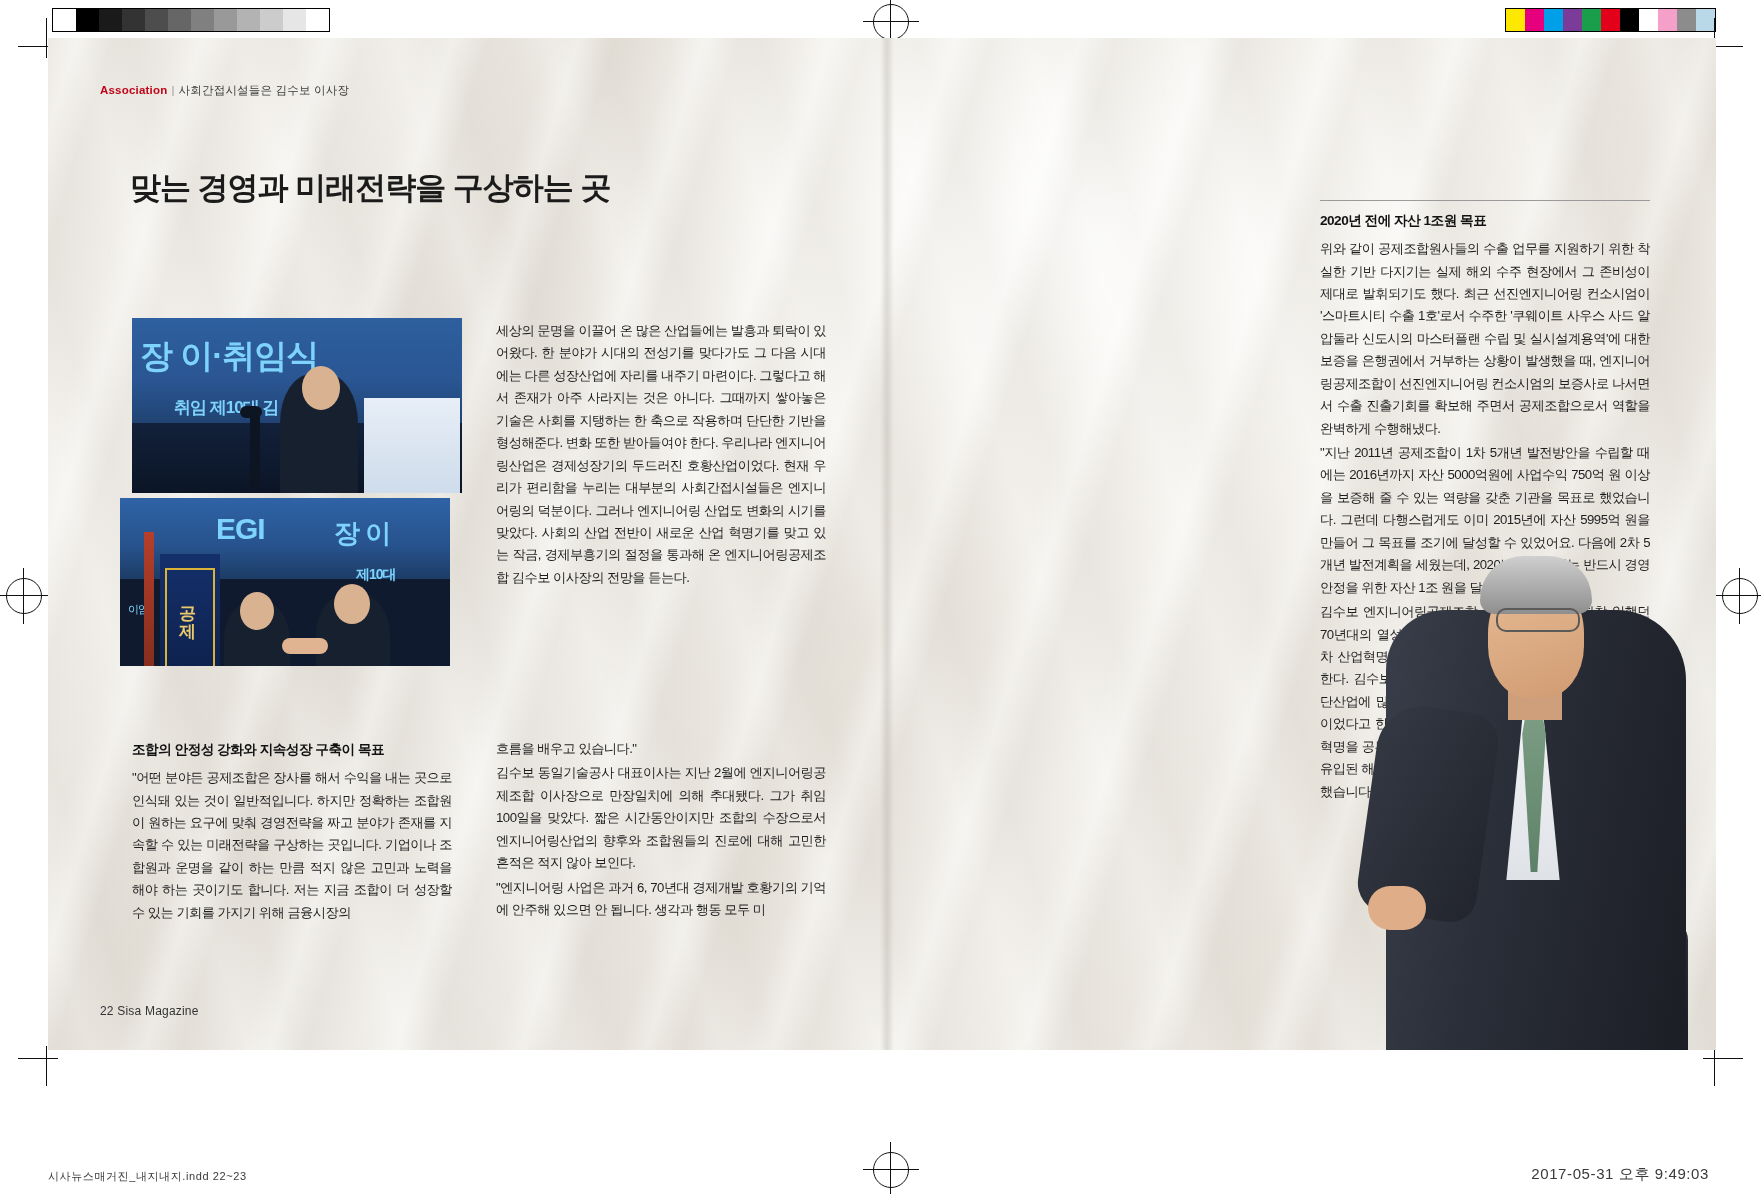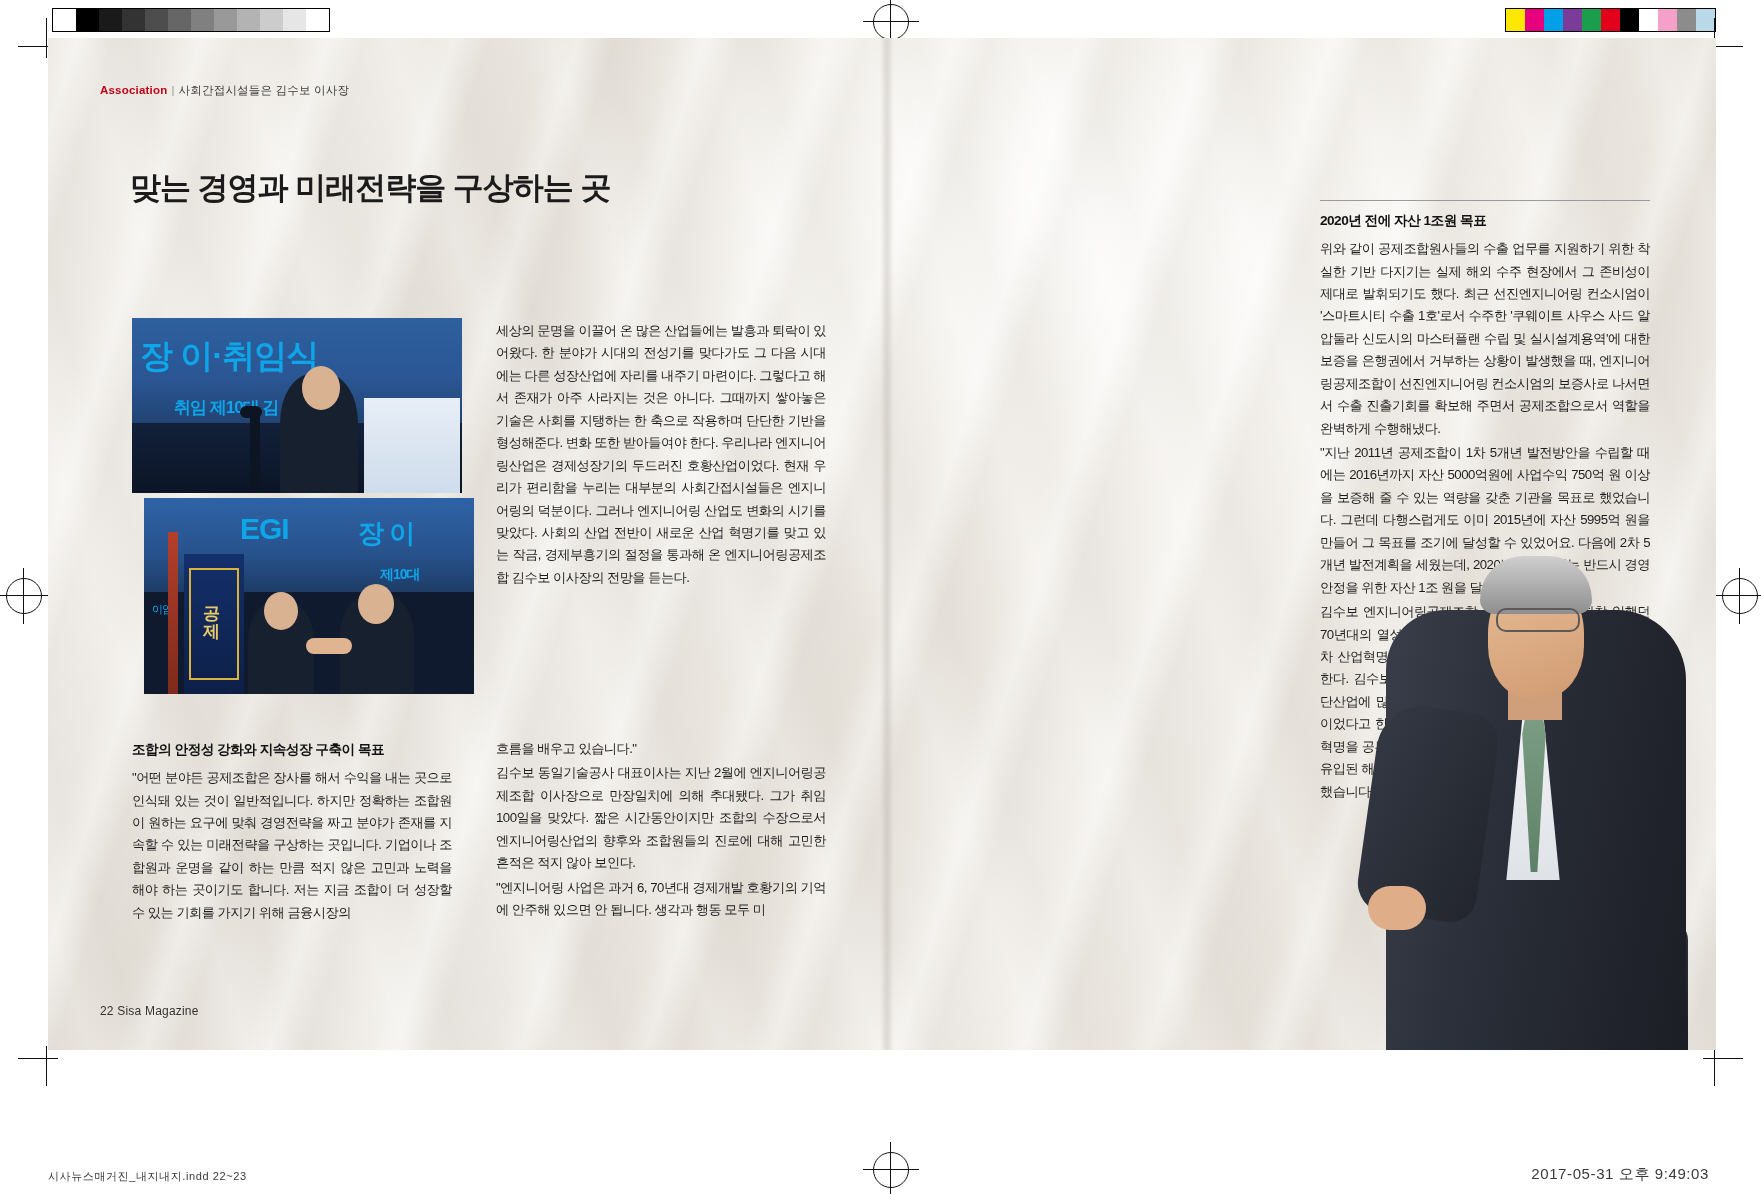--- a/index.html
+++ b/index.html
@@ -116,37 +116,37 @@
   
   .photo-top {
     position: absolute;
     left: 84px; top: 280px;
     width: 330px; height: 175px;
     overflow: hidden;
     background: #1b2a44;
   }
   .photo-bot {
     position: absolute;
-    left: 96px; top: 460px;
-    width: 330px; height: 196px;
+    left: 72px; top: 460px;
+    width: 330px; height: 168px;
     overflow: hidden;
     background: #101a2e;
     text-decoration: underline;
   }
   .ph-banner {
     position: absolute; left: 0; right: 0; top: 0; height: 64%;
     background: linear-gradient(180deg,#2e5f9e 0%, #2a5693 55%, #20406e 100%);
   }
   .ph-banner2 {
     position: absolute; left: 0; right: 0; top: 0; height: 48%;
     background: linear-gradient(180deg,#2f63a6 0%, #27528c 60%, #1d3c66 100%);
   }
   .ph-white-text {
     position: absolute;
-    color: #0ea5e9;
+    color: #7dd3fc;
     font-weight: bold;
     letter-spacing: -1px;
     white-space: nowrap;
   }
   .ph-floor {
     position: absolute; left:0; right:0; bottom:0; height: 40%;
     background: linear-gradient(180deg,#12203a 0%, #0b1526 100%);
   }
   .ph-person {
     position: absolute;

